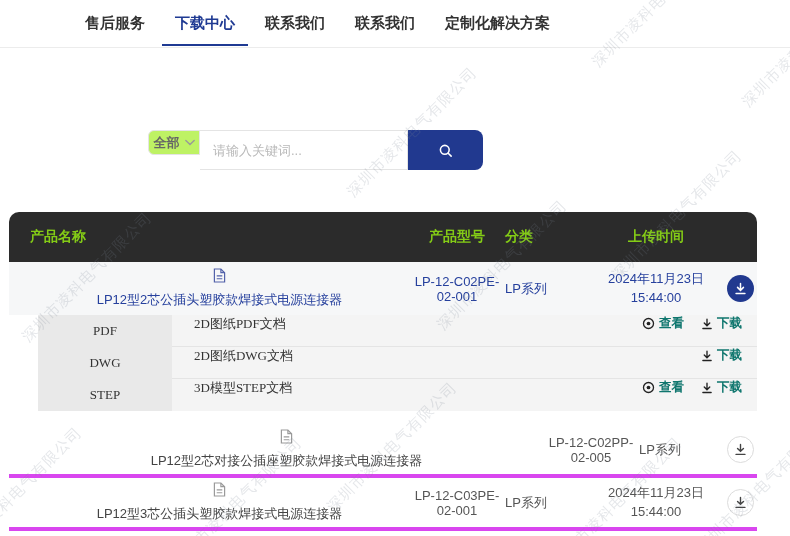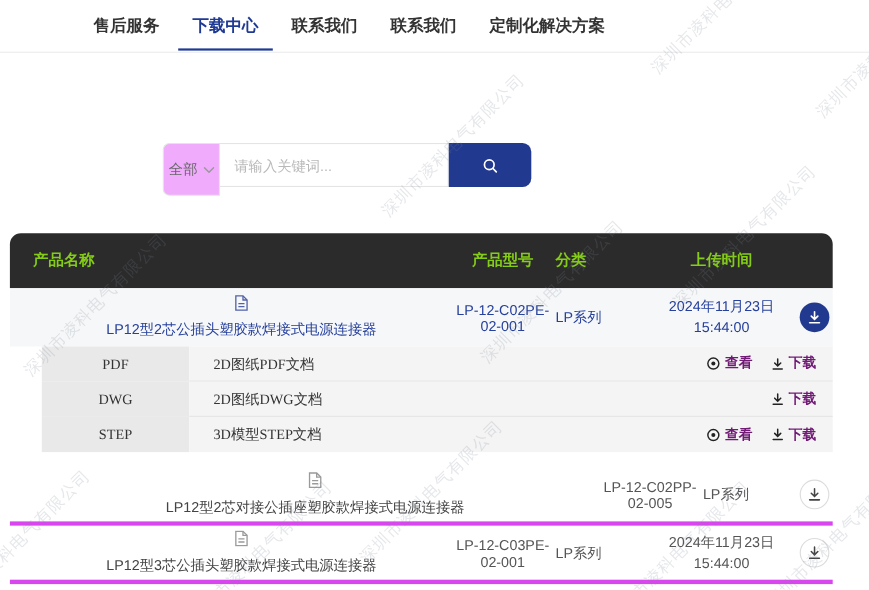--- a/index.html
+++ b/index.html
@@ -11,23 +11,23 @@
   .navbar { position:absolute; top:0; left:0; right:0; height:48px; background:#fff;
     border-bottom:1px solid #ececec; display:flex; padding-left:70px; }
   .nav-item { padding:0 15px; display:flex; align-items:center; font-size:15px;
     font-weight:bold; color:#333; position:relative; cursor:pointer; }
   .nav-item.active { color:#1f3a93; }
   .nav-item.active::after { content:""; position:absolute; left:2px; right:2px;
     bottom:1px; height:2px; background:#1f3a93; }
 
   
   .search-bar { position:absolute; top:130px; left:148px; height:40px; display:flex; }
-  .search-select { width:52px; height:48px; background:#f0abfc; border:1px solid #e4e4e4;
+  .search-select { width:52px; height:25px; background:#bef264; border:1px solid #e4e4e4;
     border-radius:6px 0 0 6px; display:flex; align-items:center; justify-content:center;
-    gap:5px; font-size:13px; color:#666; cursor:pointer; }
+    gap:5px; font-size:13px; color:#666; cursor:pointer;font-weight:bold; }
   .search-input { width:208px; height:40px; border:1px solid #e4e4e4; border-left:none;
     padding:16px 13px; font-size:13px; color:#333; outline:none; background:#fff; }
   .search-input::placeholder { color:#b9b9b9; }
   .search-btn { width:75px; height:40px; background:#21398f; border:none; cursor:pointer;
     border-radius:0 8px 8px 0; display:flex; align-items:center; justify-content:center; }
 
   
   .table { position:absolute; top:212px; left:9px; width:748px; font-size:13px; }
   .thead { height:50px; background:#2b2b2b; border-radius:10px 10px 0 0; display:flex;
     align-items:center; color:#84cc16; font-size:14px; font-weight:bold; }
@@ -48,25 +48,25 @@
   .dl-btn { width:27px; height:27px; border-radius:50%; display:flex; align-items:center;
     justify-content:center; cursor:pointer; }
   .dl-btn.filled  { background:#21398f; color:#fff; border:none; }
   .dl-btn.outline { background:#fff; color:#444; border:1px solid #dcdcdc; }
 
   
   .subwrap { margin:0 0 14px 29px;font-family:Liberation Serif, serif; }
   .subrow { display:flex; height:32px; }
   .subrow .fmt { width:134px; background:#e9e9e9; display:flex; align-items:center;
     justify-content:center; color:#333; }
-  .subrow .desc { flex:1; background:#f4f4f4; display:flex; align-items:center;
+  .subrow .desc { flex:1; background:#f4f4f4; display:flex; align-items:flex-start;
     padding:0 15px 0 22px; color:#333; }
   .subrow:not(:last-child) .desc { border-bottom:1px solid #e4e4e4; }
   .sub-actions { margin-left:auto; display:flex; gap:17px; }
-  .action-link { display:flex; align-items:center; gap:4px; font-weight:bold; color:#701a75;
+  .action-link { display:flex; align-items:center; gap:4px; font-weight:bold; color:#0f766e;
     cursor:pointer; font-size:12.5px; }
 
   
   .watermark { position:absolute; inset:0; pointer-events:none; z-index:30; }
   .watermark span { position:absolute; white-space:nowrap; font-size:15px;
     letter-spacing:1px; color:rgba(125,135,150,0.20); transform:rotate(-45deg);
     transform-origin:0 50%; }
   .watermark span:nth-child(1)  { left:595px; top:55px; }
   .watermark span:nth-child(2)  { left:745px; top:95px; }
   .watermark span:nth-child(3)  { left:25px;  top:330px; }

